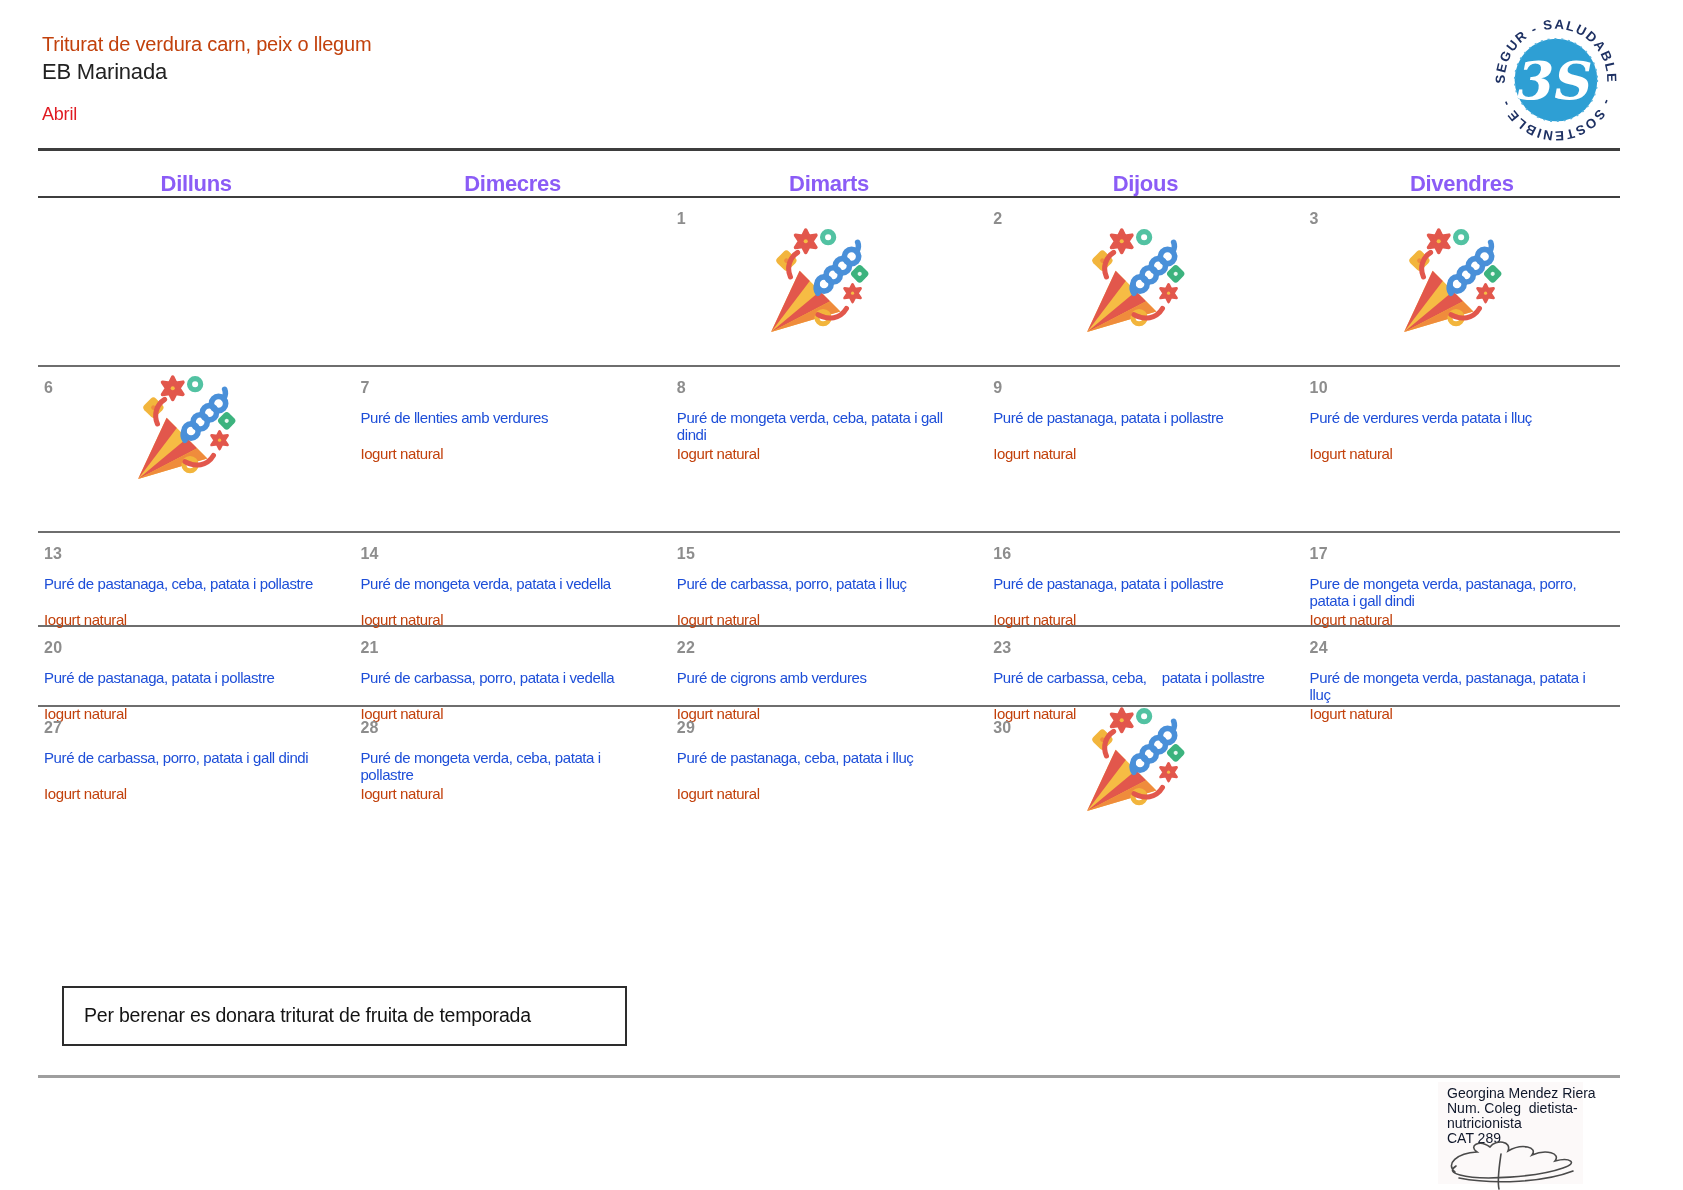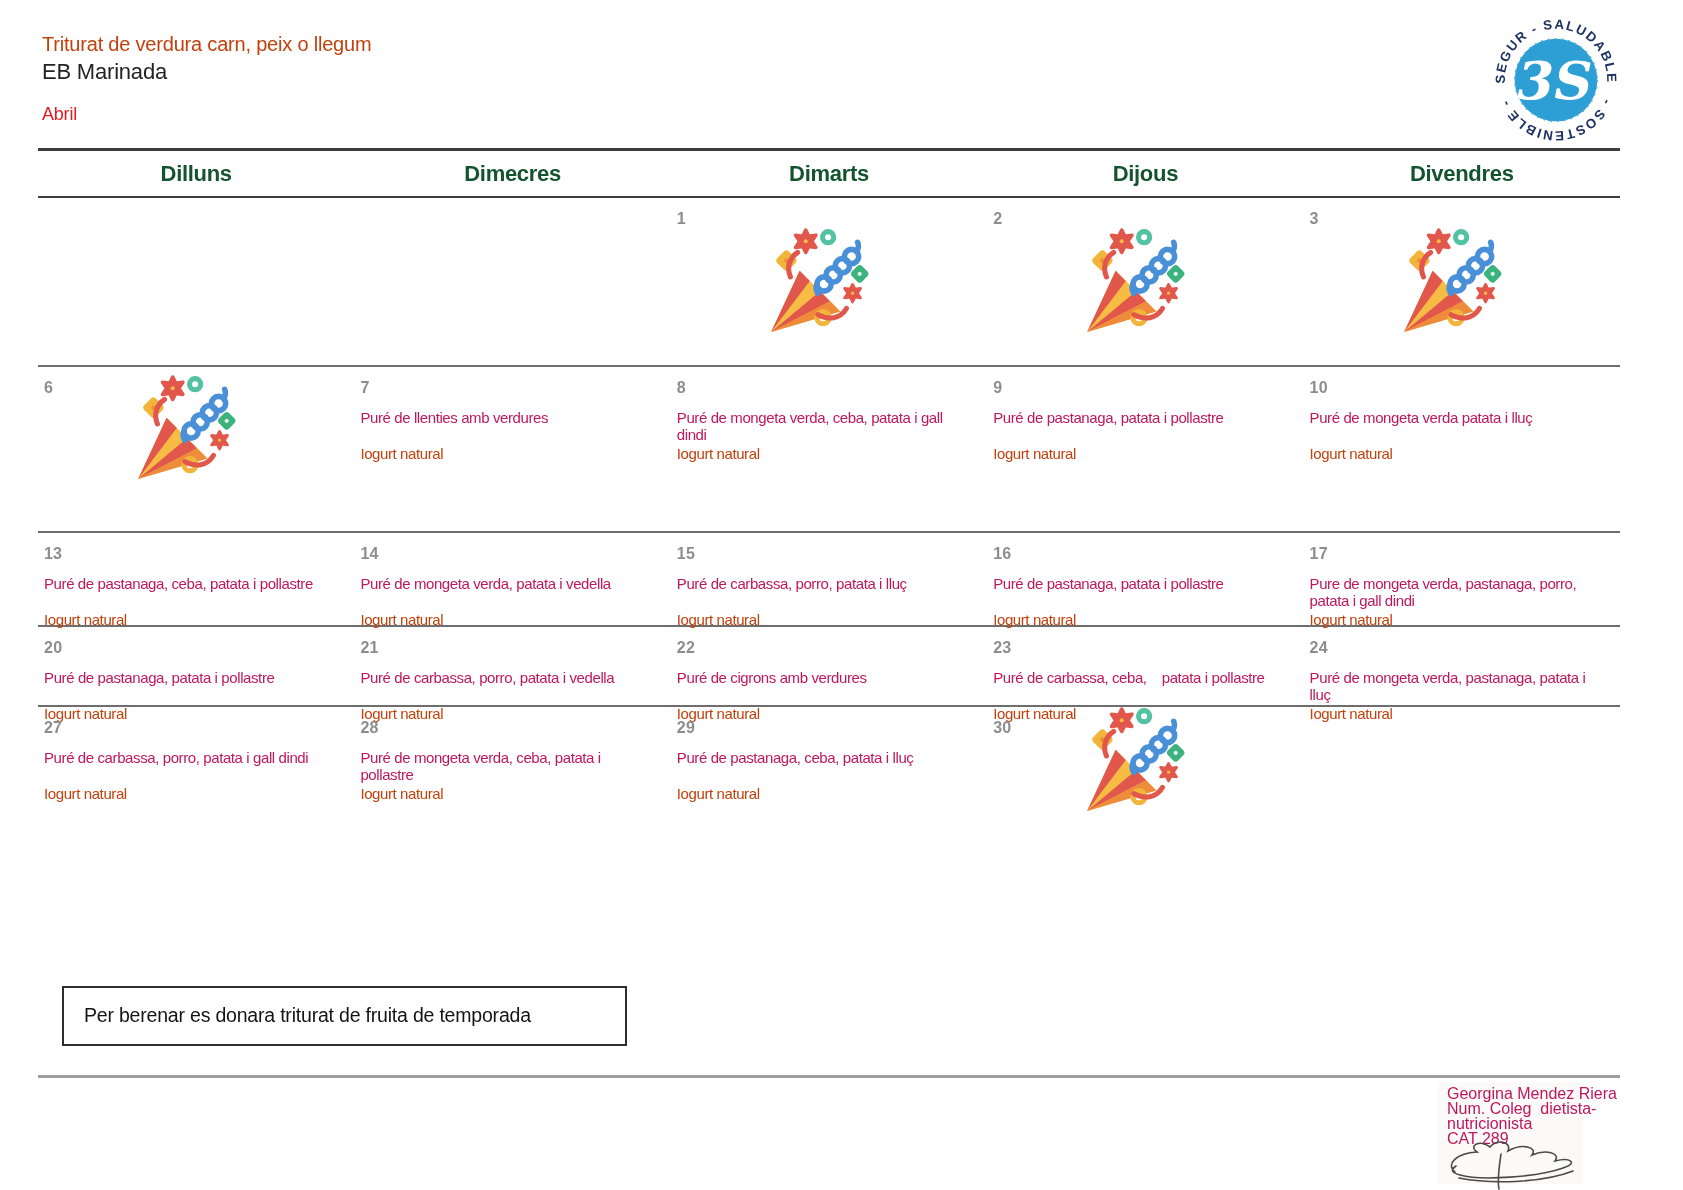--- a/index.html
+++ b/index.html
@@ -6,39 +6,39 @@
   .page{position:relative;width:1683px;height:1190px;background:#ffffff;overflow:hidden;
         font-family:"Liberation Sans",sans-serif;}
   
   .doc-title{position:absolute;left:42px;top:33px;font-size:20px;font-weight:normal;color:#c2410c;letter-spacing:-0.2px;}
   .doc-subtitle{position:absolute;left:42px;top:59px;font-size:22px;color:#222;letter-spacing:-0.2px;}
   .doc-month{position:absolute;left:42px;top:104px;font-size:18px;color:#e01b22;letter-spacing:-0.2px;}
   .logo-wrap{position:absolute;left:1492px;top:16px;width:128px;height:128px;}
   
   .calendar{position:absolute;left:38px;top:148px;width:1582px;}
   .cal-header{display:flex;height:50px;border-top:3px solid #3d3d3d;border-bottom:2px solid #3d3d3d;box-sizing:border-box;}
-  .cal-day-header{flex:0 0 20%;text-align:center;font-size:22px;font-weight:bold;color:#14532d;line-height:46px;letter-spacing:-0.3px;}
+  .cal-day-header{flex:0 0 20%;text-align:center;font-size:22px;font-weight:bold;color:#8b5cf6;line-height:46px;letter-spacing:-0.3px;margin-top:10px;}
   .cal-row{display:flex;position:relative;box-sizing:border-box;}
   .cal-row.bordered{border-bottom:2.5px solid #6e6e6e;}
   .cal-cell{flex:0 0 20%;position:relative;box-sizing:border-box;padding:0;}
   .cell-day{position:absolute;top:12px;left:6px;font-size:16px;font-weight:bold;color:#8d8d8d;letter-spacing:0.2px;}
-  .cell-menu{position:absolute;top:42px;left:6px;right:14px;font-size:15px;line-height:17px;color:#be185d;
+  .cell-menu{position:absolute;top:42px;left:6px;right:14px;font-size:15px;line-height:17px;color:#1d4ed8;
              letter-spacing:-0.4px;white-space:pre-wrap;}
   .cell-dessert{position:absolute;top:78px;left:6px;right:10px;font-size:15px;color:#c2410c;letter-spacing:-0.4px;}
   .party-icon{position:absolute;left:50%;margin-left:-64px;width:112px;height:112px;}
   
   .note-box-1{position:absolute;left:42px;top:870px;width:575px;height:78px;border:2.5px solid #2d2d2d;box-sizing:border-box;}
   .note-box-1 .note-text{position:absolute;left:18px;top:20px;right:12px;font-size:16.5px;color:#474747;letter-spacing:-0.4px;}
   .note-box-2{position:absolute;left:62px;top:986px;width:565px;height:60px;border:2px solid #2d2d2d;box-sizing:border-box;}
   .note-box-2 .note-text{position:absolute;left:20px;top:16px;right:12px;font-size:19.5px;color:#141414;letter-spacing:-0.2px;}
   
   .footer-line{position:absolute;left:38px;top:1075px;width:1582px;height:3px;background:#9e9e9e;}
   .sig-card{position:absolute;left:1438px;top:1082px;width:145px;height:102px;background:#fcf9f9;}
   .sig-block{position:absolute;left:1447px;top:1086px;width:170px;}
-  .sig-line{font-size:16px;line-height:15px;color:#be185d;white-space:pre-wrap;}
+  .sig-line{font-size:14px;line-height:15px;color:#0f172a;white-space:pre-wrap;}
   .sig-scribble{position:absolute;left:1443px;top:1136px;width:150px;height:55px;}
 </style>
 </head>
 <body>
 
 <div class="page">
 
   <div class="doc-title">Triturat de verdura carn, peix o llegum</div>
   <div class="doc-subtitle">EB Marinada</div>
   <div class="doc-month">Abril</div>
@@ -284,21 +284,21 @@
             <div class="cell-menu">Puré de mongeta verda, ceba, patata i gall dindi</div>
             <div class="cell-dessert">Iogurt natural</div>
           </div>
           <div class="cal-cell">
             <div class="cell-day">9</div>
             <div class="cell-menu">Puré de pastanaga, patata i pollastre</div>
             <div class="cell-dessert">Iogurt natural</div>
           </div>
           <div class="cal-cell">
             <div class="cell-day">10</div>
-            <div class="cell-menu">Puré de mongeta verda patata i lluç</div>
+            <div class="cell-menu">Puré de verdures verda patata i lluç</div>
             <div class="cell-dessert">Iogurt natural</div>
           </div>
         </div>
         <div class="cal-row bordered" style="height: 94px;">
           <div class="cal-cell">
             <div class="cell-day">13</div>
             <div class="cell-menu">Puré de pastanaga, ceba, patata i pollastre</div>
             <div class="cell-dessert">Iogurt natural</div>
           </div>
           <div class="cal-cell">

